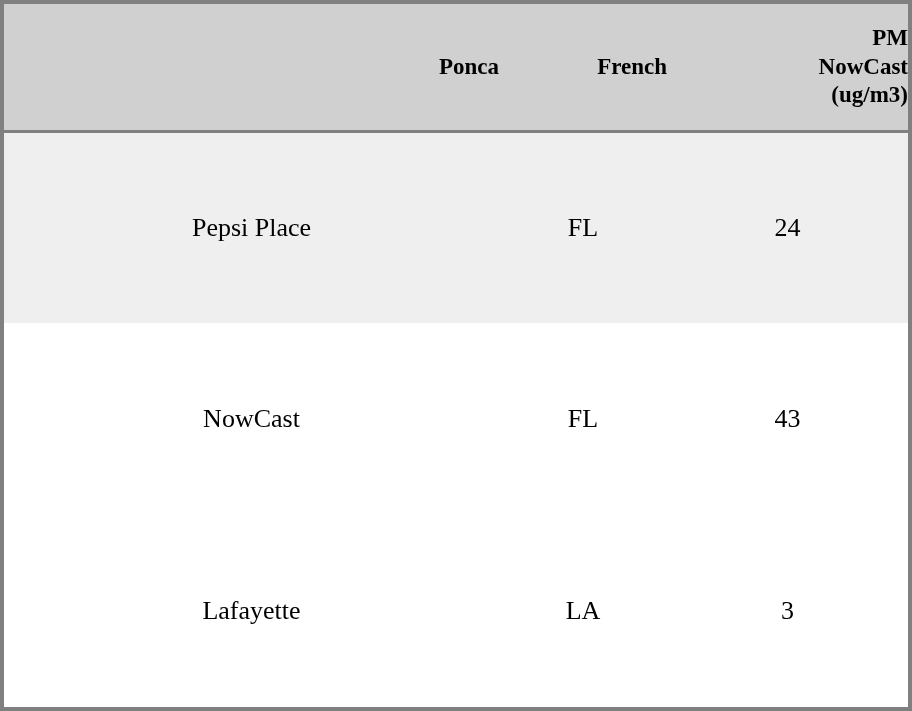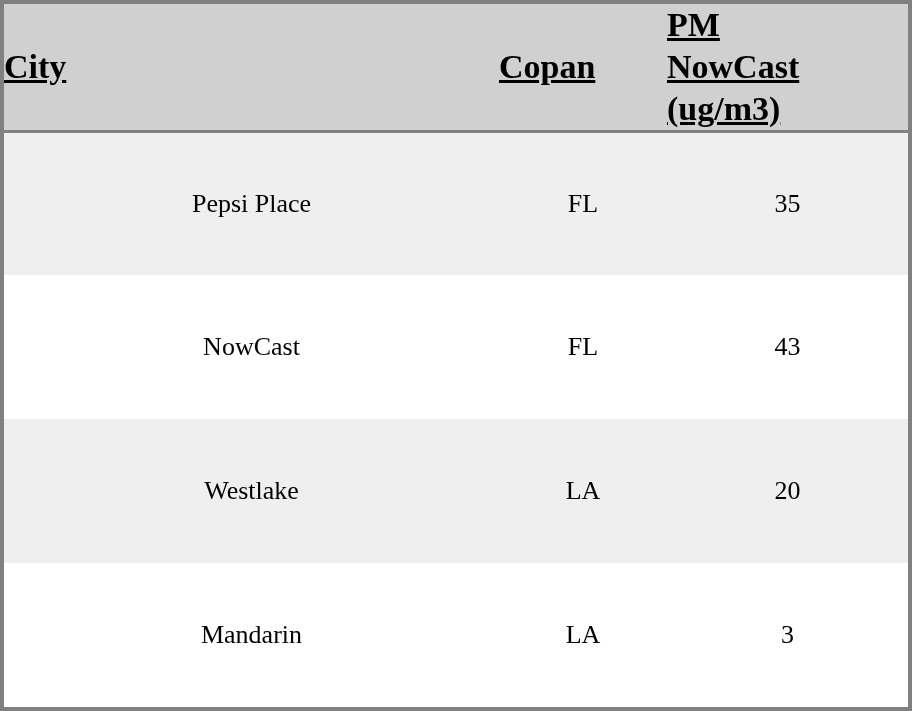--- a/index.html
+++ b/index.html
@@ -24,25 +24,24 @@
   table.pm-table {
     width: 100%; height: 100%;
     border-collapse: collapse;
     table-layout: fixed;
   }
   .pm-table thead th {
     height: 127px;
     background: var(--header-bg);
     border-bottom: 3px solid var(--border);
     font-weight: bold;
-    font-size: 34px;
+    font-size: 23px;
     line-height: 1.23;
-    text-align: left;
+    text-align: right;
     vertical-align: middle;
-    text-decoration: underline;
   }
   .pm-table thead th.col-value { white-space: pre-line; }
   .col-site  { width: 495px; }
   .col-state { width: 168px; }
   .col-value { width: auto;  }
   .pm-table tbody td {
     height: 57.6px;
     font-size: 26px;
     text-align: center;
     vertical-align: middle;
@@ -52,43 +51,38 @@
   .pm-table tbody tr.odd  td { background: var(--row-odd); }
   .pm-table tbody tr.even td { background: var(--row-even); }
 </style>
 </head>
 <body>
 
 <div class="table-wrap">
   <table class="pm-table">
     <thead>
       <tr>
-        <th class="col-site">City</th>
-        <th class="col-state">Copan</th>
+        <th class="col-site">Ponca</th>
+        <th class="col-state">French</th>
         <th class="col-value">PM
 NowCast
 (ug/m3)</th>
       </tr>
     </thead>
     <tbody>
         <tr class="odd">
           <td>Pepsi Place</td>
           <td>FL</td>
-          <td>35</td>
+          <td>24</td>
         </tr>
         <tr class="even">
           <td>NowCast</td>
           <td>FL</td>
           <td>43</td>
         </tr>
-        <tr class="odd">
-          <td>Westlake</td>
-          <td>LA</td>
-          <td>20</td>
-        </tr>
         <tr class="even">
-          <td>Mandarin</td>
+          <td>Lafayette</td>
           <td>LA</td>
           <td>3</td>
         </tr>
       </tbody>
   </table>
 </div>
 
 </body></html>

